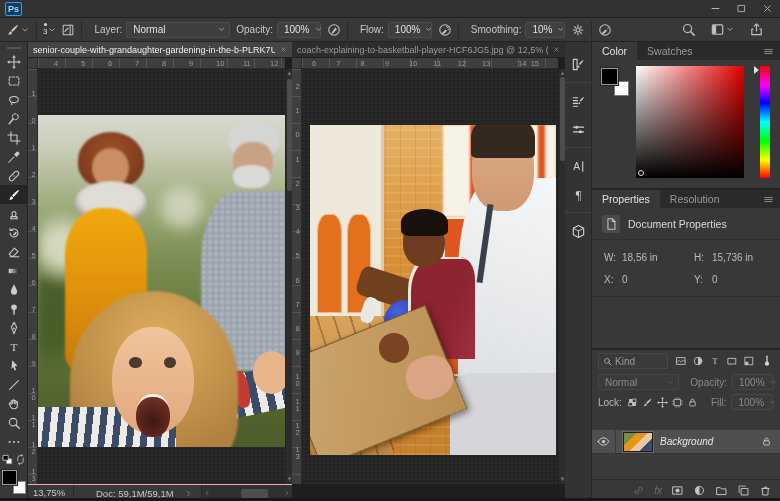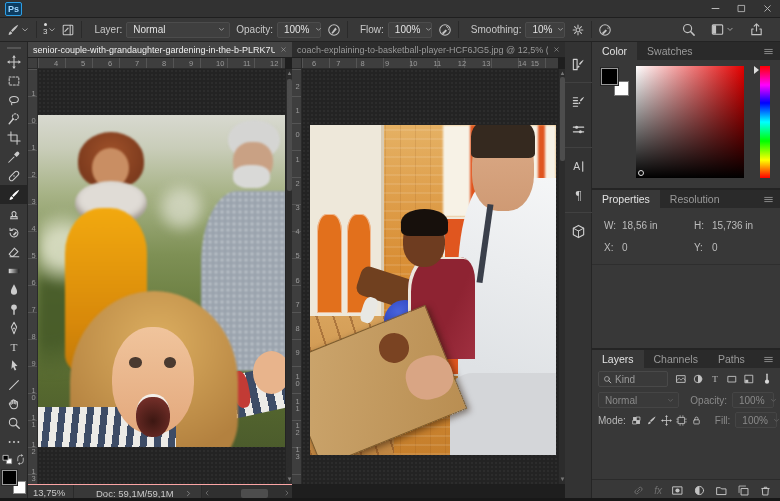--- a/index.html
+++ b/index.html
@@ -763,44 +763,43 @@
     <div class="panel" id="propsPanel">
       <div class="ptabs">
         <span class="ptab active">Properties</span>
         <span class="ptab">Resolution</span>
         <span class="pburger ic">
             <svg viewBox="0 0 16 16" fill="none" stroke="currentColor" stroke-width="1.2" stroke-linecap="round" stroke-linejoin="round">
               <path d="M2.5 5h11M2.5 8h11M2.5 11h11"></path>
             </svg>
           </span>
       </div>
+      <div class="prop-head">
+        <span class="ic">
+            <svg viewBox="0 0 16 16" fill="none" stroke="currentColor" stroke-width="1.2" stroke-linecap="round" stroke-linejoin="round">
+              <path d="M4.5 2h5l3 3v9h-8z"></path>
+              <path d="M9.5 2v3h3"></path>
+            </svg>
+          </span>
+        <span>Document Properties</span>
+      </div>
       <div class="prop-grid">
         <span>W:</span>
         <span>18,56 in</span>
         <span>H:</span>
         <span>15,736 in</span>
         <span>X:</span>
         <span>0</span>
         <span>Y:</span>
         <span>0</span>
       </div>
       <div class="prop-divider"></div>
     </div>
 
     <div class="panel" id="layersPanel">
-      <div class="ptabs">
-        <span class="ptab active">Layers</span>
-        <span class="ptab">Channels</span>
-        <span class="ptab">Paths</span>
-        <span class="pburger ic">
-            <svg viewBox="0 0 16 16" fill="none" stroke="currentColor" stroke-width="1.2" stroke-linecap="round" stroke-linejoin="round">
-              <path d="M2.5 5h11M2.5 8h11M2.5 11h11"></path>
-            </svg>
-          </span>
-      </div>
       <div class="lrow lrow-filter">
         <div class="kind-pill">
           <span class="ic">
               <svg viewBox="0 0 16 16" fill="none" stroke="currentColor" stroke-width="1.2" stroke-linecap="round" stroke-linejoin="round">
                 <circle cx="7" cy="7" r="4.3"></circle>
                 <path d="M10.2 10.2L14 14" stroke-width="1.6"></path>
               </svg>
             </span>
           <span>Kind</span>
         </div>
@@ -854,21 +853,21 @@
         <div class="dd disabled opbox">
           <span>100%</span>
           <span class="ic chev dim">
               <svg viewBox="0 0 16 16" fill="none" stroke="currentColor" stroke-width="1.2" stroke-linecap="round" stroke-linejoin="round">
                 <path d="M4.5 6l3.5 3.5L11.5 6"></path>
               </svg>
             </span>
         </div>
       </div>
       <div class="lrow lrow-lock">
-        <span>Mode:</span>
+        <span>Lock:</span>
         <div class="lockicons" id="lockicons">
             <span class="ic">
               <svg viewBox="0 0 16 16" fill="none" stroke="currentColor" stroke-width="1.2" stroke-linecap="round" stroke-linejoin="round">
                 <rect x="3" y="3" width="5" height="5" fill="currentColor" stroke="none"></rect>
                 <rect x="8" y="8" width="5" height="5" fill="currentColor" stroke="none"></rect>
                 <rect x="3" y="8" width="5" height="5"></rect>
                 <rect x="8" y="3" width="5" height="5"></rect>
               </svg>
             </span>
             <span class="ic">
@@ -898,20 +897,38 @@
         <span style="margin-left:8px; color:#8a8a8a">Fill:</span>
         <div class="dd disabled fillbox">
           <span>100%</span>
           <span class="ic chev dim">
               <svg viewBox="0 0 16 16" fill="none" stroke="currentColor" stroke-width="1.2" stroke-linecap="round" stroke-linejoin="round">
                 <path d="M4.5 6l3.5 3.5L11.5 6"></path>
               </svg>
             </span>
         </div>
       </div>
+      <div class="layer-list dots">
+        <div class="layer-row">
+          <span class="eye-cell">
+              <svg viewBox="0 0 16 16" fill="none" stroke="currentColor" stroke-width="1.2" stroke-linecap="round" stroke-linejoin="round">
+                <path d="M1.5 8C3.2 5 5.5 3.5 8 3.5S12.8 5 14.5 8C12.8 11 10.5 12.5 8 12.5 5.5 12.5 3.2 11 1.5 8z"></path>
+                <circle cx="8" cy="8" r="2" fill="currentColor" stroke="none"></circle>
+              </svg>
+            </span>
+          <span class="layer-thumb"></span>
+          <span class="layer-name">Background</span>
+          <span class="layer-lock ic">
+              <svg viewBox="0 0 16 16" fill="none" stroke="currentColor" stroke-width="1.2" stroke-linecap="round" stroke-linejoin="round">
+                <rect x="4" y="7" width="8" height="6" rx="1"></rect>
+                <path d="M5.8 7V5.2a2.2 2.2 0 0 1 4.4 0V7"></path>
+              </svg>
+            </span>
+        </div>
+      </div>
       <div class="layers-bottom" id="layersBottom">
           <span class="ic dim">
             <svg viewBox="0 0 16 16" fill="none" stroke="currentColor" stroke-width="1.2" stroke-linecap="round" stroke-linejoin="round">
               <path d="M6.5 9.5l3-3"></path>
               <path d="M5.2 7.2L4 8.4a2.3 2.3 0 0 0 3.2 3.2l1.2-1.2M10.8 8.8L12 7.6a2.3 2.3 0 0 0-3.2-3.2L7.6 5.6"></path>
             </svg>
           </span>
           <span class="ic dim fx-label">fx</span>
           <span class="ic">
             <svg viewBox="0 0 16 16" fill="none" stroke="currentColor" stroke-width="1.2" stroke-linecap="round" stroke-linejoin="round">

